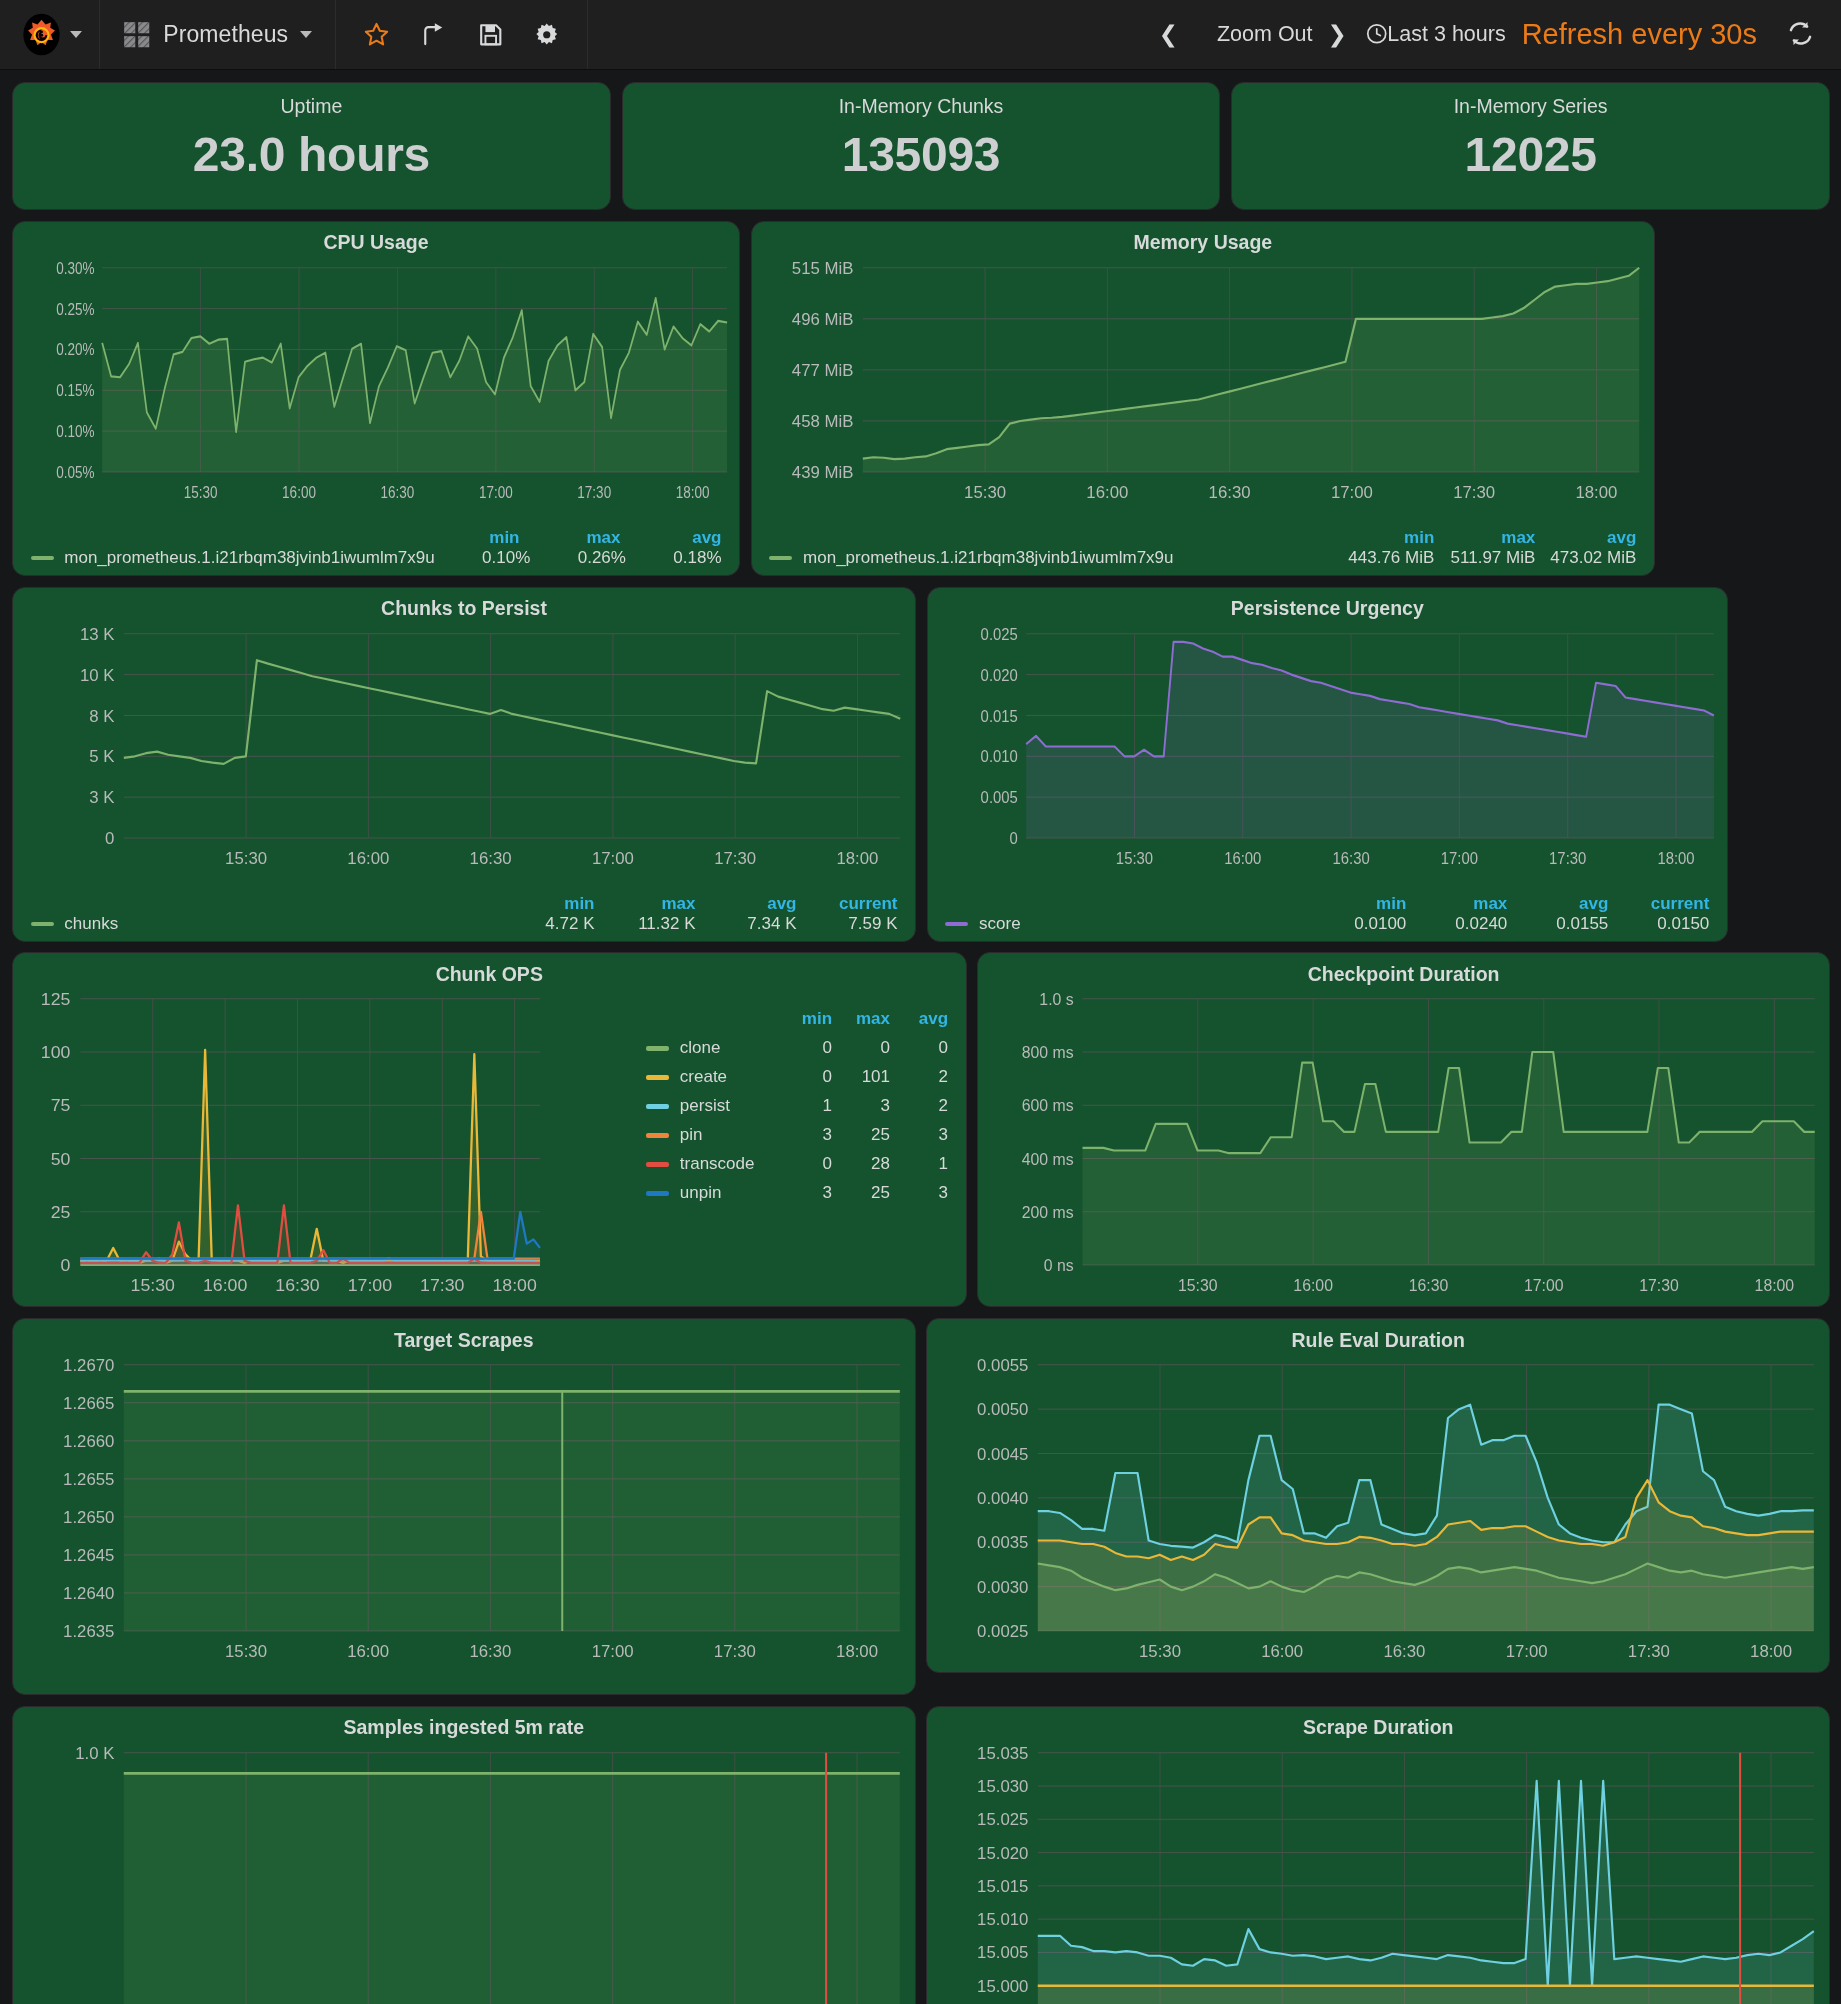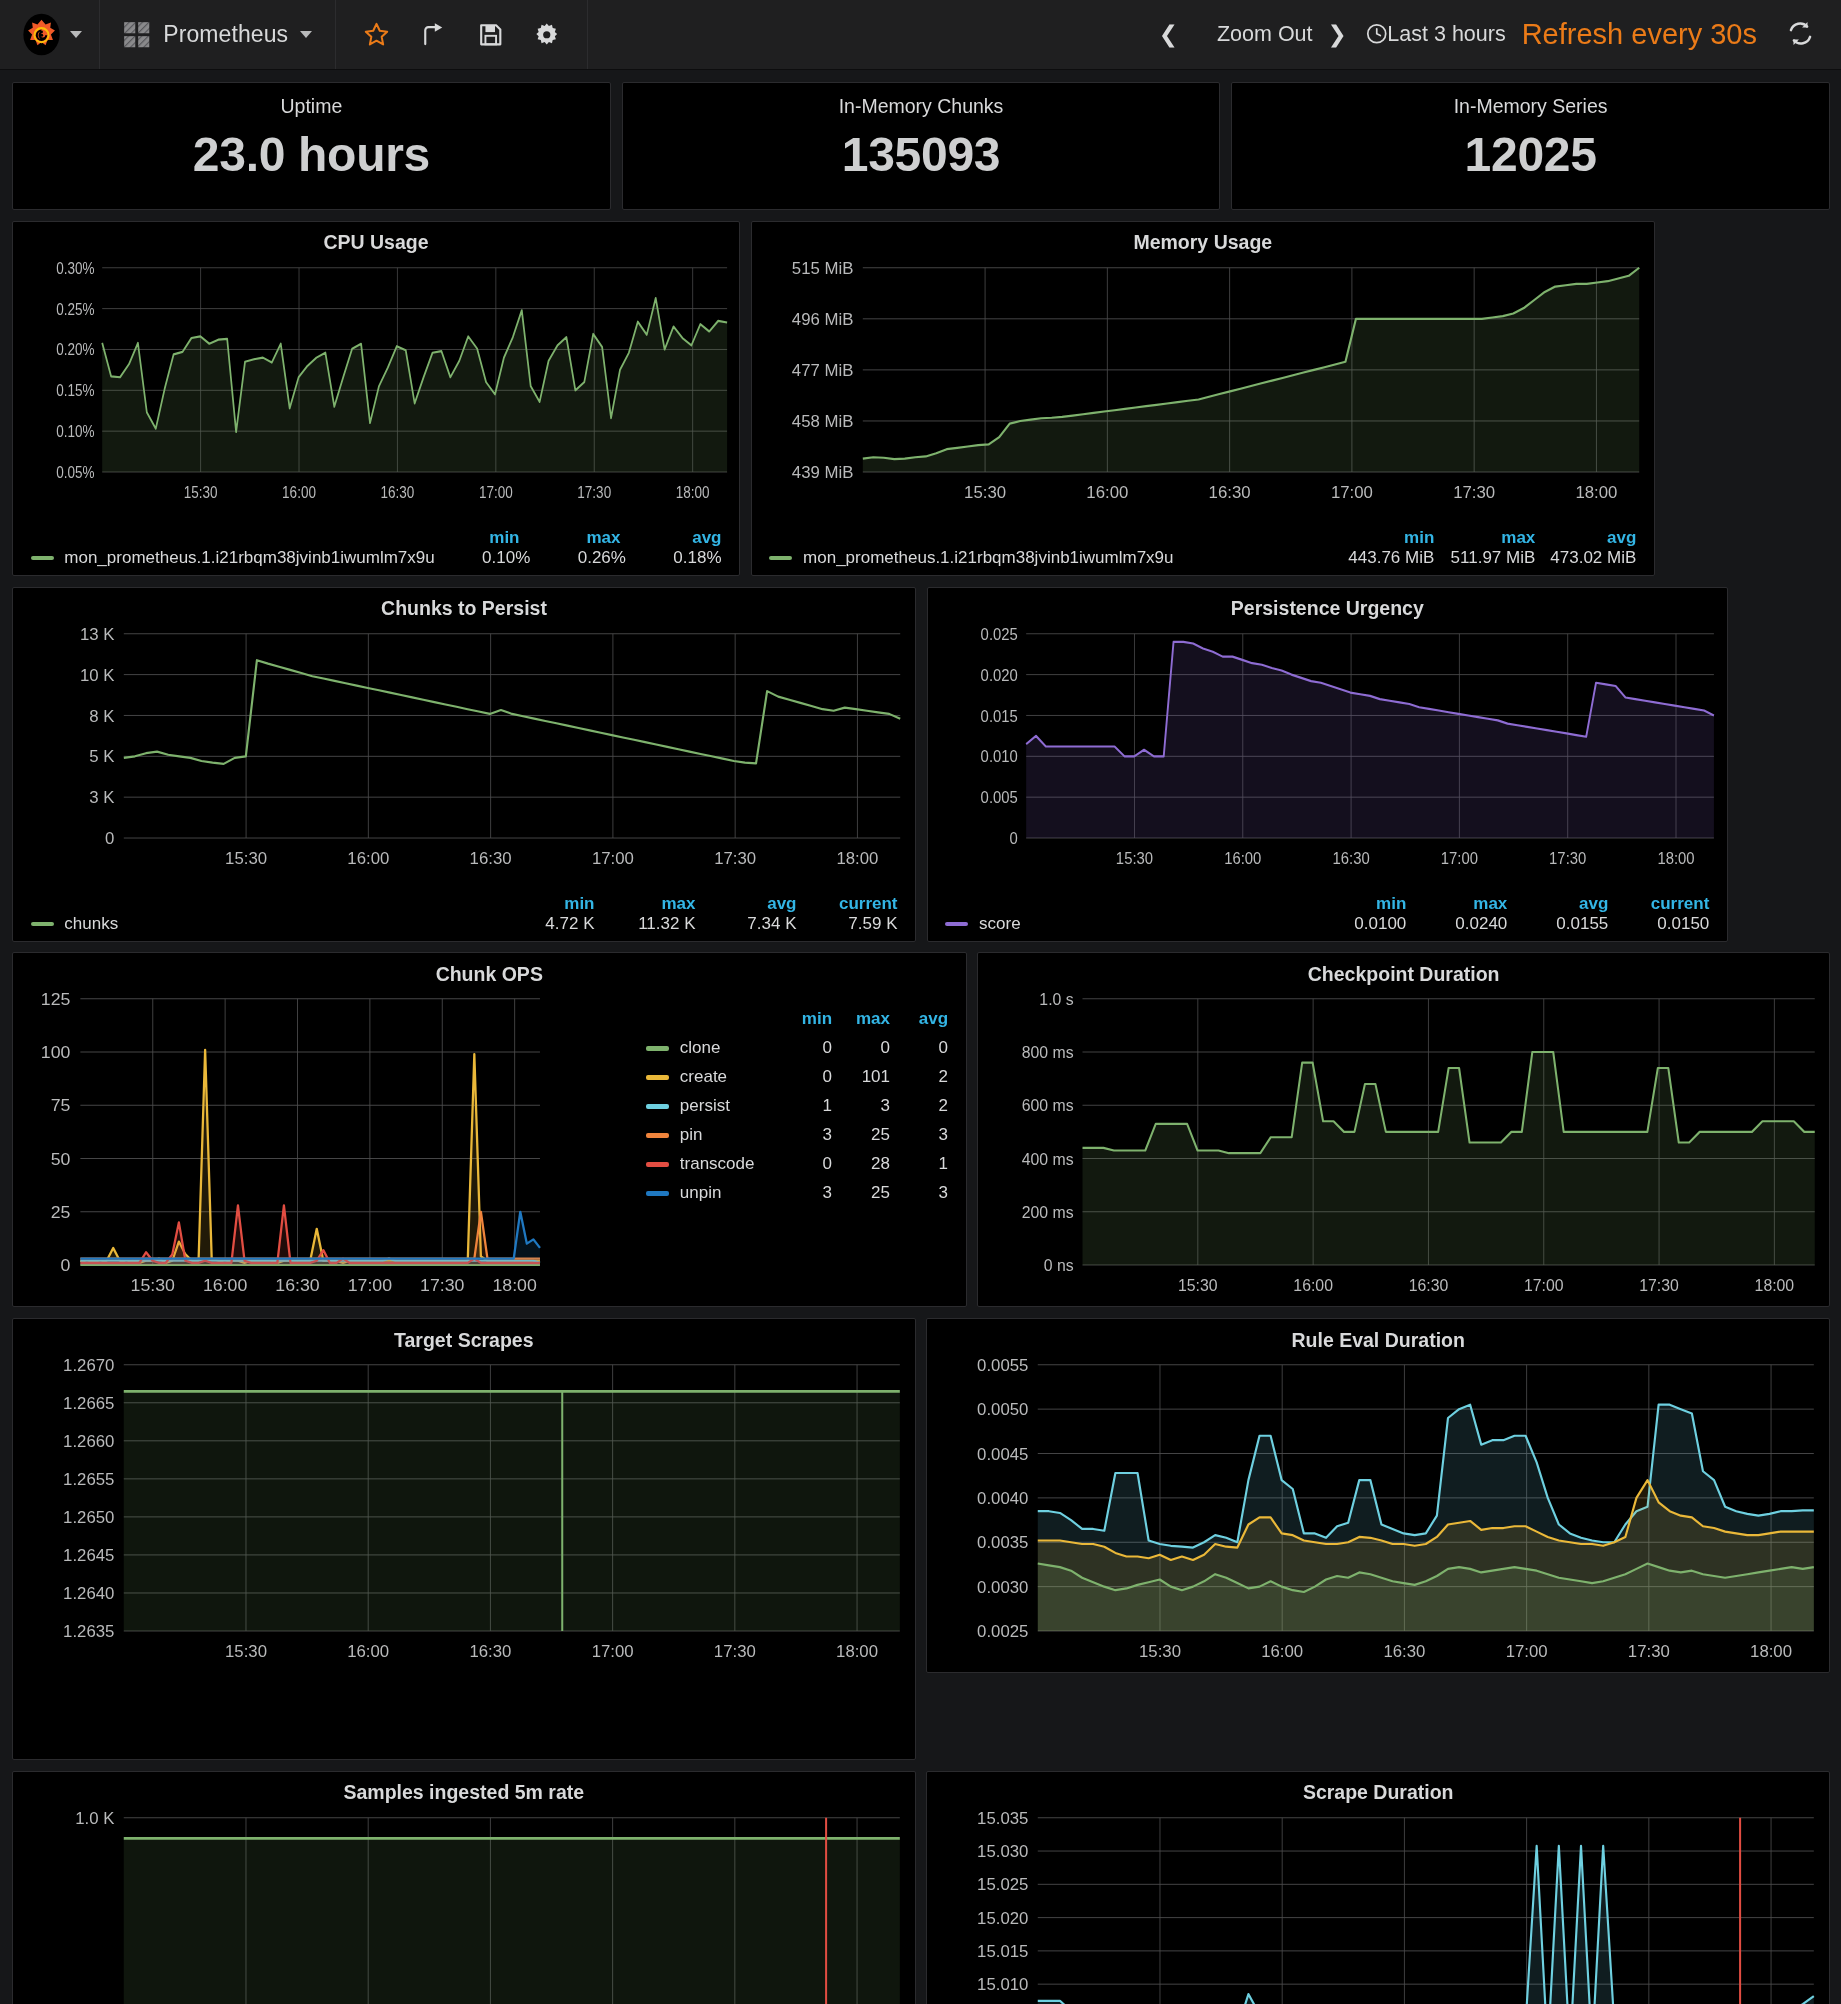--- a/index.html
+++ b/index.html
@@ -55,23 +55,23 @@
   .zoom-label { font-size: 21.5px; color: #d8d9da; margin-left: 24px; }
   .time-range { display:flex; align-items:center; padding-right: 16px; }
   .time-range-text { font-size: 21.5px; color: #d8d9da; }
   .refresh-text { font-size: 29px; color: #eb7b18; padding-right: 30px; }
 
   
   .board { padding: 12px 12px 0 12px; }
   .row { display: flex; gap: 10.8px; margin-bottom: 10.8px; }
 
   .panel {
-    background: #000000;
+    background: #14532d;
     border: 0.7px solid #2b2b2e;
-    border-radius: 2px;
+    border-radius: 13px;
     position: relative;
   }
   .panel-title {
     text-align: center;
     font-size: 19.5px;
     color: #d8d9da;
     font-weight: 600;
     padding: 9.4px 0 2.7px 0;
   }
 
@@ -546,21 +546,21 @@
             <line x1="1257.2834645669293" y1="16" x2="1257.2834645669293" y2="412" class="grid-line-v"></line>
             <text x="1257.2834645669293" y="450" class="axis-text axis-text-c">18:00</text>
             <path d="M165.00 237.76 L181.51 237.76 L198.03 237.76 L214.54 241.72 L231.06 241.72 L247.57 241.72 L264.09 241.72 L280.60 202.12 L297.11 202.12 L313.63 202.12 L330.14 202.12 L346.66 241.72 L363.17 241.72 L379.69 241.72 L396.20 245.68 L412.71 245.68 L429.23 245.68 L445.74 245.68 L462.26 221.92 L478.77 221.92 L495.29 221.92 L511.80 111.04 L528.31 111.04 L544.83 198.16 L561.34 198.16 L577.86 214.00 L594.37 214.00 L610.89 142.72 L627.40 142.72 L643.91 214.00 L660.43 214.00 L676.94 214.00 L693.46 214.00 L709.97 214.00 L726.49 214.00 L743.00 118.96 L759.51 118.96 L776.03 229.84 L792.54 229.84 L809.06 229.84 L825.57 229.84 L842.09 214.00 L858.60 214.00 L875.11 95.20 L891.63 95.20 L908.14 95.20 L924.66 214.00 L941.17 214.00 L957.69 214.00 L974.20 214.00 L990.71 214.00 L1007.23 214.00 L1023.74 214.00 L1040.26 214.00 L1056.77 214.00 L1073.29 118.96 L1089.80 118.96 L1106.31 229.84 L1122.83 229.84 L1139.34 214.00 L1155.86 214.00 L1172.37 214.00 L1188.89 214.00 L1205.40 214.00 L1221.91 214.00 L1238.43 198.16 L1254.94 198.16 L1271.46 198.16 L1287.97 198.16 L1304.49 214.00 L1321.00 214.00 L1321 412 L165 412 Z" fill="#7eb26d" fill-opacity="0.14" stroke="none"></path>
             <path d="M165.00 237.76 L181.51 237.76 L198.03 237.76 L214.54 241.72 L231.06 241.72 L247.57 241.72 L264.09 241.72 L280.60 202.12 L297.11 202.12 L313.63 202.12 L330.14 202.12 L346.66 241.72 L363.17 241.72 L379.69 241.72 L396.20 245.68 L412.71 245.68 L429.23 245.68 L445.74 245.68 L462.26 221.92 L478.77 221.92 L495.29 221.92 L511.80 111.04 L528.31 111.04 L544.83 198.16 L561.34 198.16 L577.86 214.00 L594.37 214.00 L610.89 142.72 L627.40 142.72 L643.91 214.00 L660.43 214.00 L676.94 214.00 L693.46 214.00 L709.97 214.00 L726.49 214.00 L743.00 118.96 L759.51 118.96 L776.03 229.84 L792.54 229.84 L809.06 229.84 L825.57 229.84 L842.09 214.00 L858.60 214.00 L875.11 95.20 L891.63 95.20 L908.14 95.20 L924.66 214.00 L941.17 214.00 L957.69 214.00 L974.20 214.00 L990.71 214.00 L1007.23 214.00 L1023.74 214.00 L1040.26 214.00 L1056.77 214.00 L1073.29 118.96 L1089.80 118.96 L1106.31 229.84 L1122.83 229.84 L1139.34 214.00 L1155.86 214.00 L1172.37 214.00 L1188.89 214.00 L1205.40 214.00 L1221.91 214.00 L1238.43 198.16 L1254.94 198.16 L1271.46 198.16 L1287.97 198.16 L1304.49 214.00 L1321.00 214.00 " fill="none" stroke="#7eb26d" stroke-width="3.2" stroke-linejoin="round"></path>
           </svg>
       </div>
     </div>
   </div>
 
   <div class="row">
-    <div class="panel graph-panel" style="width:904px;height:442px">
+    <div class="panel graph-panel" style="width:904px;height:377px">
       <div class="panel-title">Target Scrapes</div>
       <div class="plot-area" style="height:316px">
         <svg class="plot" id="plot-target_scrapes" viewBox="0 0 1343 470" preserveAspectRatio="none">
             <line x1="165" y1="412" x2="1321" y2="412" class="grid-line"></line>
             <text x="151" y="421" class="axis-text axis-text-r">1.2635</text>
             <line x1="165" y1="355.42857142857144" x2="1321" y2="355.42857142857144" class="grid-line"></line>
             <text x="151" y="364.42857142857144" class="axis-text axis-text-r">1.2640</text>
             <line x1="165" y1="298.8571428571429" x2="1321" y2="298.8571428571429" class="grid-line"></line>
             <text x="151" y="307.8571428571429" class="axis-text axis-text-r">1.2645</text>
             <line x1="165" y1="242.28571428571428" x2="1321" y2="242.28571428571428" class="grid-line"></line>

